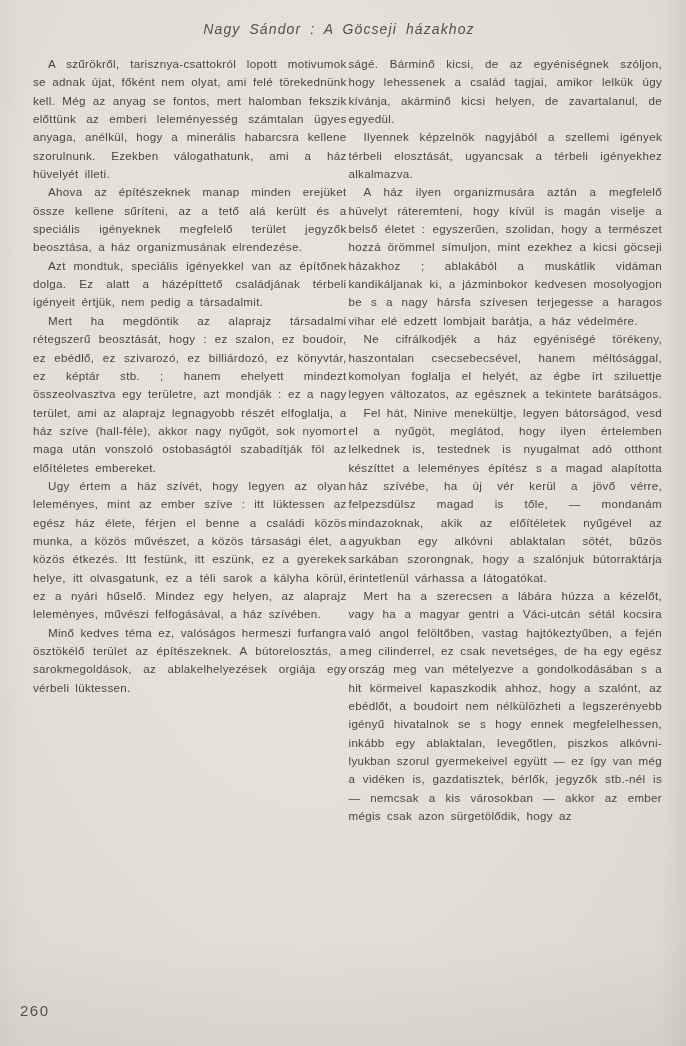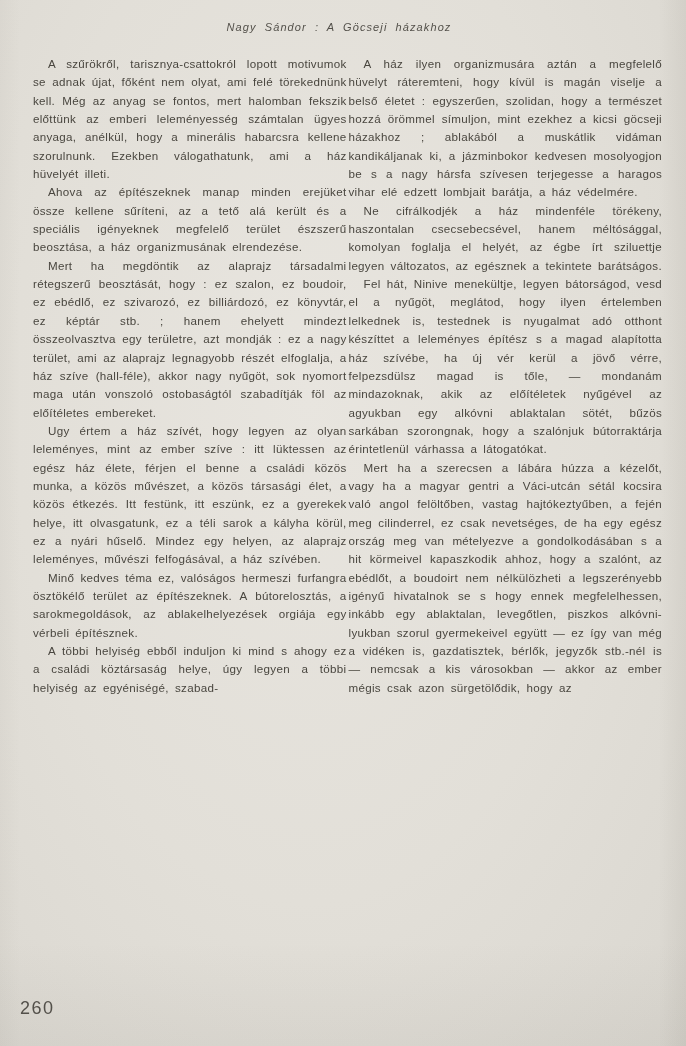--- a/index.html
+++ b/index.html
@@ -20,21 +20,21 @@
       linear-gradient(to bottom, rgba(0,0,0,0) 0%, rgba(0,0,0,0) 90%, rgba(110,105,95,0.07) 100%),
       radial-gradient(ellipse at 45% 38%, #e8e5df 0%, var(--paper, #e2dfd8) 55%, #dad7d0 100%);
   }
   .running-header {
     position: absolute;
     top: 21px;
     left: 0;
     right: 8px;
     text-align: center;
     font-style: italic;
-    font-size: 11px;
+    font-size: 14px;
     letter-spacing: 1.1px;
     word-spacing: 4px;
     color: #53504a;
   }
   .columns {
     position: absolute;
     top: 55px;
     left: 33px;
     right: 24px;
     display: flex;
@@ -52,46 +52,48 @@
     text-indent: 15px;
     letter-spacing: 0.3px;
     word-spacing: 2.6px;
     color: var(--ink, #49463f);
   }
   .para.no-indent { text-indent: 0; }
   .page-number {
     position: absolute;
     left: 20px;
     bottom: 27px;
-    font-size: 18px;
+    font-size: 15px;
     letter-spacing: 1.5px;
     color: #53504a;
   }
 </style>
 </head>
 <body>
 
 <div class="page">
 
   <div class="running-header">Nagy Sándor :  A Göcseji házakhoz</div>
 
   <div class="columns">
 
     <div class="col">
       <p class="para">A szűrökről, tarisznya-csattokról lopott motivumok se adnak újat, főként nem olyat, ami felé törekednünk kell. Még az anyag se fontos, mert halomban fekszik előttünk az emberi leleményesség számtalan ügyes anyaga, anélkül, hogy a minerális habarcsra kellene szorulnunk. Ezekben válogathatunk, ami a ház hüvelyét illeti.</p>
-      <p class="para">Ahova az építészeknek manap minden erejüket össze kellene sűríteni, az a tető alá került és a speciális igényeknek megfelelő terület észszerű beosztása, a ház organizmusának elrendezése.</p>
+      <p class="para">Ahova az építészeknek manap minden erejüket össze kellene sűríteni, az a tető alá került és a speciális igényeknek megfelelő terület jegyzők beosztása, a ház organizmusának elrendezése.</p>
+      <p class="para">Azt mondtuk, speciális igényekkel van az építőnek dolga. Ez alatt a házépíttető családjának térbeli igényeit értjük, nem pedig a társadalmit.</p>
       <p class="para">Mert ha megdöntik az alaprajz társadalmi rétegszerű beosztását, hogy : ez szalon, ez boudoir, ez ebédlő, ez szivarozó, ez billiárdozó, ez könyvtár, ez képtár stb. ; hanem ehelyett mindezt összeolvasztva egy területre, azt mondják : ez a nagy terület, ami az alaprajz legnagyobb részét elfoglalja, a ház szíve (hall-féle), akkor nagy nyűgöt, sok nyomort maga után vonszoló ostobaságtól szabadítják föl az előítéletes embereket.</p>
       <p class="para">Ugy értem a ház szívét, hogy legyen az olyan leleményes, mint az ember szíve : itt lüktessen az egész ház élete, férjen el benne a családi közös munka, a közös művészet, a közös társasági élet, a közös étkezés. Itt festünk, itt eszünk, ez a gyerekek helye, itt olvasgatunk, ez a téli sarok a kályha körül, ez a nyári hűselő. Mindez egy helyen, az alaprajz leleményes, művészi felfogásával, a ház szívében.</p>
-      <p class="para">Minő kedves téma ez, valóságos hermeszi furfangra ösztökélő terület az építészeknek. A bútorelosztás, a sarokmegoldások, az ablakelhelyezések orgiája egy vérbeli építésznek.</p>
-      <p class="para">A többi helyiség ebből induljon ki mind s ahogy ez a családi köztársaság helye, úgy legyen a többi helyiség az egyéniségé, szabad-</p>
+      <p class="para">Minő kedves téma ez, valóságos hermeszi furfangra ösztökélő terület az építészeknek. A bútorelosztás, a sarokmegoldások, az ablakelhelyezések orgiája egy vérbeli lüktessen.</p>
     </div>
 
     <div class="col">
+      <p class="para no-indent">ságé. Bárminő kicsi, de az egyéniségnek szóljon, hogy lehessenek a család tagjai, amikor lelkük úgy kívánja, akárminő kicsi helyen, de zavartalanul, de egyedül.</p>
+      <p class="para">Ilyennek képzelnök nagyjából a szellemi igények térbeli elosztását, ugyancsak a térbeli igényekhez alkalmazva.</p>
       <p class="para">A ház ilyen organizmusára aztán a megfelelő hüvelyt ráteremteni, hogy kívül is magán viselje a belső életet : egyszerűen, szolidan, hogy a természet hozzá örömmel símuljon, mint ezekhez a kicsi göcseji házakhoz ; ablakából a muskátlik vidáman kandikáljanak ki, a jázminbokor kedvesen mosolyogjon be s a nagy hársfa szívesen terjegesse a haragos vihar elé edzett lombjait barátja, a ház védelmére.</p>
-      <p class="para">Ne cifrálkodjék a ház mindenféle törékeny, haszontalan csecsebecsével, hanem méltósággal, komolyan foglalja el helyét, az égbe írt sziluettje legyen változatos, az egésznek a tekintete barátságos.</p>
+      <p class="para">Ne cifrálkodjék a ház egyéniségé törékeny, haszontalan csecsebecsével, hanem méltósággal, komolyan foglalja el helyét, az égbe írt sziluettje legyen változatos, az egésznek a tekintete barátságos.</p>
       <p class="para">Fel hát, Ninive menekültje, legyen bátorságod, vesd el a nyűgöt, meglátod, hogy ilyen értelemben lelkednek is, testednek is nyugalmat adó otthont készíttet a leleményes építész s a magad alapította ház szívébe, ha új vér kerül a jövő vérre, felpezsdülsz magad is tőle, — mondanám mindazoknak, akik az előítéletek nyűgével az agyukban egy alkóvni ablaktalan sötét, bűzös sarkában szorongnak, hogy a szalónjuk bútorraktárja érintetlenül várhassa a látogatókat.</p>
       <p class="para">Mert ha a szerecsen a lábára húzza a kézelőt, vagy ha a magyar gentri a Váci-utcán sétál kocsira való angol felöltőben, vastag hajtókeztyűben, a fején meg cilinderrel, ez csak nevetséges, de ha egy egész ország meg van mételyezve a gondolkodásában s a hit körmeivel kapaszkodik ahhoz, hogy a szalónt, az ebédlőt, a boudoirt nem nélkülözheti a legszerényebb igényű hivatalnok se s hogy ennek megfelelhessen, inkább egy ablaktalan, levegőtlen, piszkos alkóvni-lyukban szorul gyermekeivel együtt — ez így van még a vidéken is, gazdatisztek, bérlők, jegyzők stb.-nél is — nemcsak a kis városokban — akkor az ember mégis csak azon sürgetölődik, hogy az</p>
     </div>
 
   </div>
 
   <div class="page-number">260</div>
 
 </div>
 

